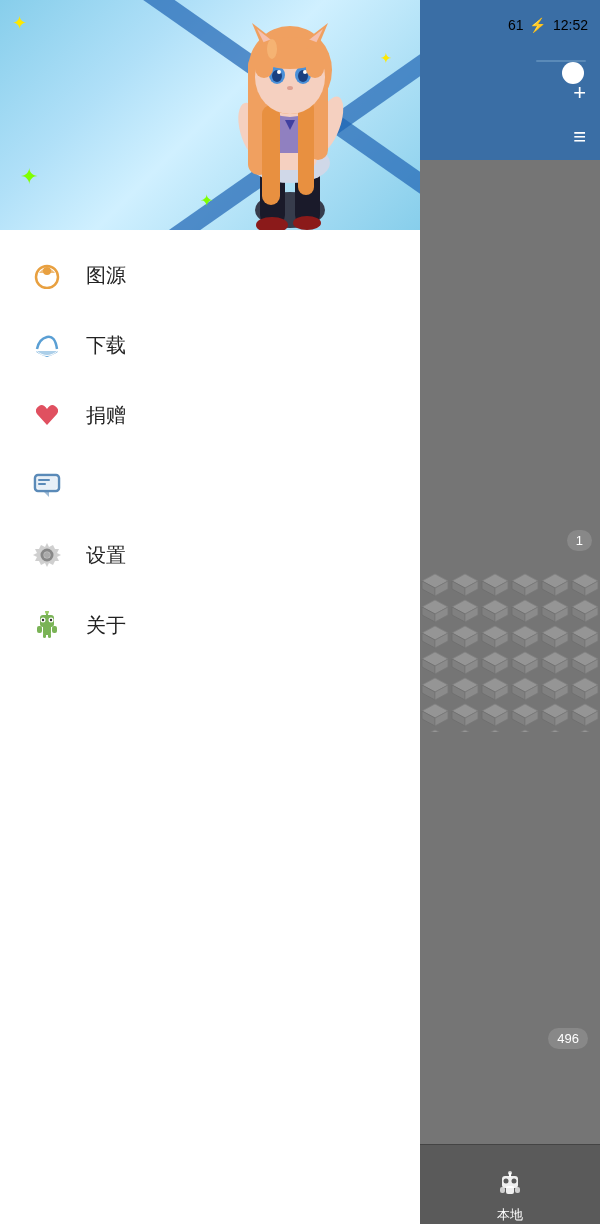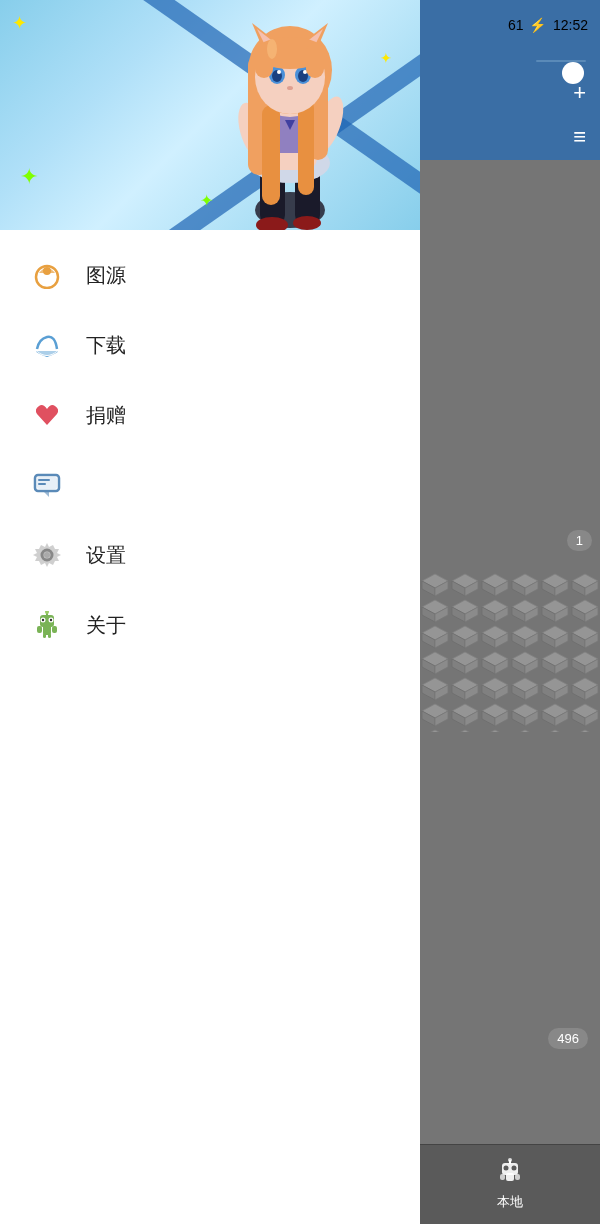--- a/index.html
+++ b/index.html
@@ -212,21 +212,21 @@
       right: 12px;
       bottom: 95px;
     }
 
     
     .bottom-tab {
       height: 80px;
       background: #5a5a5a;
       display: flex;
       align-items: center;
-      justify-content: center;
+      justify-content: flex-end;
       flex-direction: column;
       border-top: 1px solid #444;
     }
 
     .bottom-tab-icon {
       font-size: 26px;
       color: #fff;
     }
 
     .bottom-tab-label {

